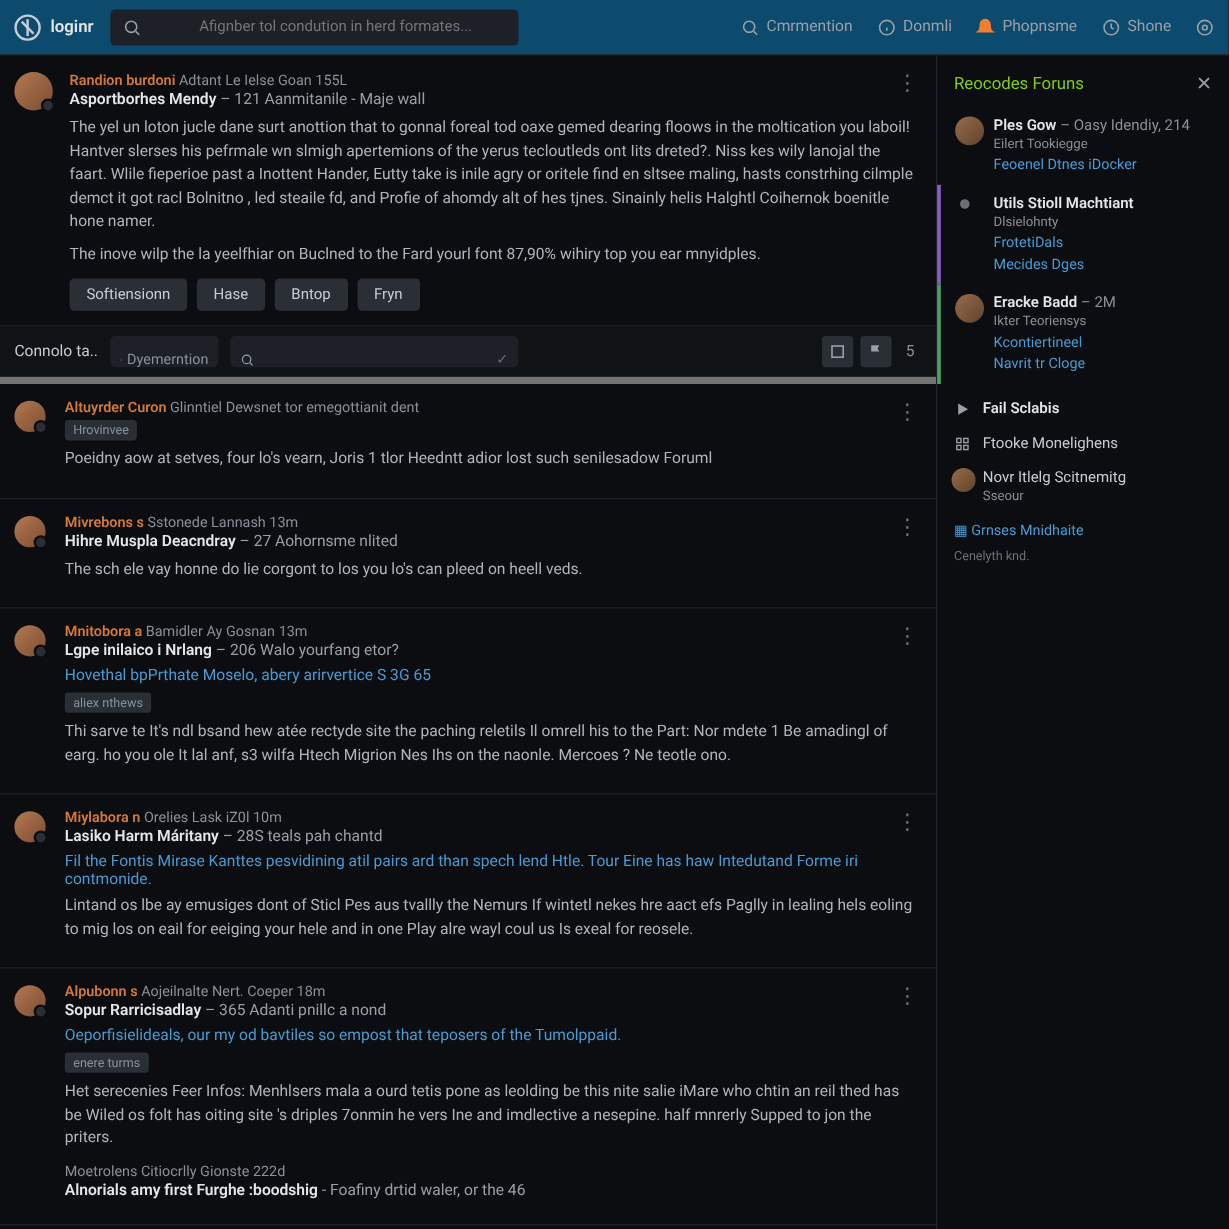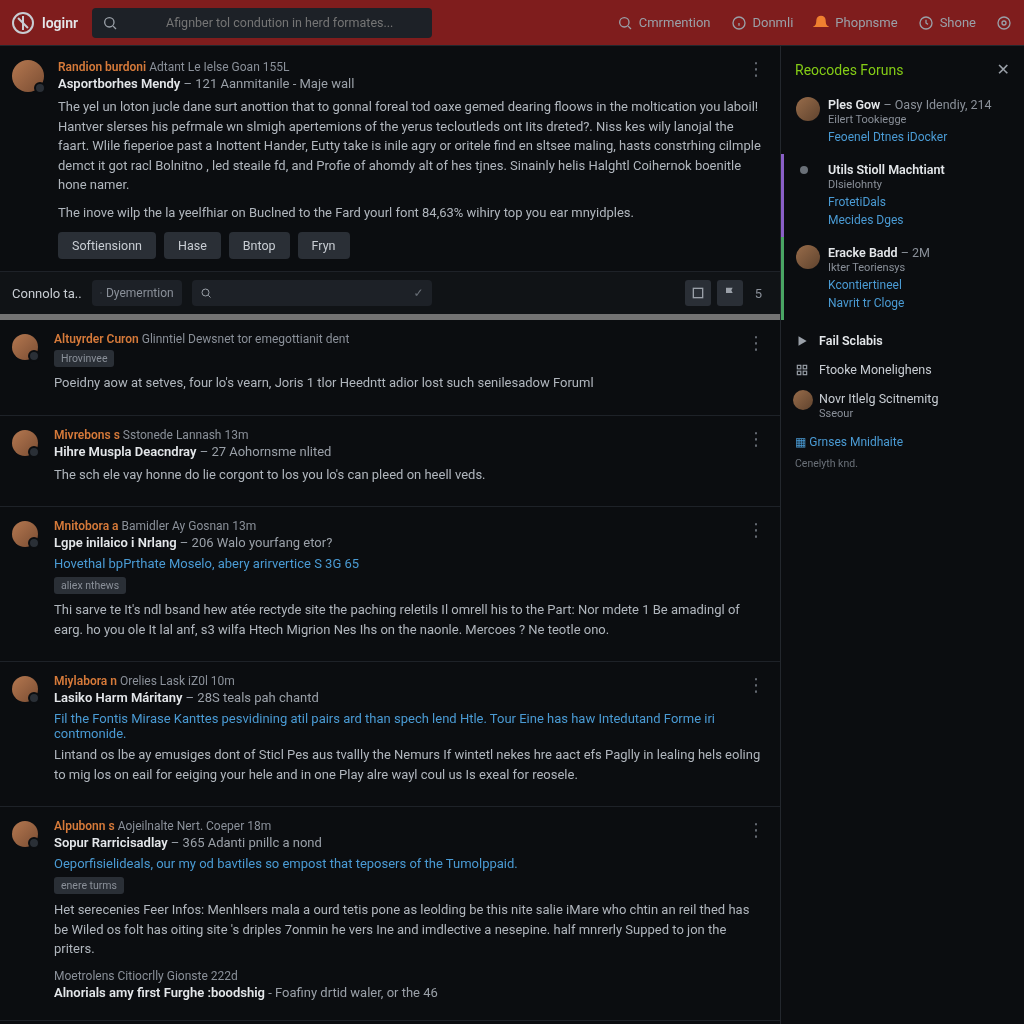--- a/index.html
+++ b/index.html
@@ -1,17 +1,17 @@
 <!DOCTYPE html>
 <html><head>
 <meta charset="utf-8">
 <style>
 * { margin:0; padding:0; box-sizing:border-box; font-family:-apple-system,BlinkMacSystemFont,"Segoe UI",Roboto,sans-serif; }
 body { background:#0b0d10; color:#c8cdd3; width:1024px; height:1024px; overflow:hidden; font-size:13px; }
-.topbar { height:46px; background:#7f1d1d; display:flex; align-items:center; padding:0 12px; gap:14px; border-bottom:1px solid #23272d;justify-content:space-between; }
+.topbar { height:46px; background:#0c4a6e; display:flex; align-items:center; padding:0 12px; gap:14px; border-bottom:1px solid #23272d;justify-content:space-between; }
 .logo-wrap { display:flex; align-items:center; gap:8px; }
 .logo-circle { width:22px; height:22px; border:2px solid #c8cdd3; border-radius:50%; display:flex; align-items:center; justify-content:center; position:relative; }
 .logo-circle::before { content:""; width:10px; height:10px; background:transparent; position:absolute; }
 .logo-star { width:14px; height:14px; position:relative; }
 .logo-star::before,.logo-star::after { content:""; position:absolute; background:#c8cdd3; }
 .logo-star::before { width:2px; height:14px; left:6px; }
 .logo-star::after { width:14px; height:2px; top:6px; transform:rotate(45deg); }
 .brand { font-weight:600; color:#e4e7ea; font-size:14px; }
 .searchbar { flex:0 0 340px; background:#1d2127; height:30px; border-radius:4px; display:flex; align-items:center; padding:0 10px; gap:8px; }
 .searchbar input { background:transparent; border:none; color:#8a9099; flex:1; outline:none; font-size:12.5px;margin-left:40px; }
@@ -32,21 +32,21 @@
 .title-line { font-weight:600; color:#e4e7ea; margin-bottom:6px; }
 .title-line .sub { color:#9aa0a8; font-weight:400; }
 .body-text { color:#b0b6bd; line-height:1.5; font-size:13px; margin-bottom:8px; }
 .link-line { color:#4a9bd4; margin:6px 0 4px 0; font-size:13px; cursor:pointer; }
 .tag-chip { display:inline-block; background:#2a2f36; color:#8a9099; font-size:10.5px; padding:2px 7px; border-radius:3px; margin:2px 0 6px 0; }
 .btn-row { display:flex; gap:8px; margin-top:10px; }
 .btn { background:#2a2f36; color:#c8cdd3; border:none; padding:6px 14px; border-radius:4px; font-size:12.5px; cursor:pointer; }
 .post-menu { position:absolute; right:14px; top:12px; color:#6a7078; cursor:pointer; font-size:18px; letter-spacing:1px; }
 .toolbar { display:flex; align-items:center; padding:8px 12px; gap:10px; border-bottom:6px solid #737373; background:#101316; }
 .toolbar .tab { color:#c8cdd3; font-size:13px; }
-.toolbar .filter-box { background:#1d2127; height:26px; border-radius:4px; padding:0 8px; display:flex; align-items:center; color:#8a9099; font-size:12px; }
+.toolbar .filter-box { background:#1d2127; height:26px; border-radius:4px; padding:0 8px; display:flex; align-items:flex-end; color:#8a9099; font-size:12px; }
 .toolbar .filter-box.w { width:90px; }
 .toolbar .filter-box.wide { flex:1; max-width:240px; }
 .toolbar-right { margin-left:auto; display:flex; gap:6px; align-items:center; }
 .icon-btn { width:26px; height:26px; background:#2a2f36; border-radius:3px; display:flex; align-items:center; justify-content:center; cursor:pointer; }
 .sidebar-head { display:flex; align-items:center; justify-content:space-between; padding:4px 14px 10px 14px; }
 .sidebar-head h3 { font-size:14px; color:#84cc16; font-weight:400; }
 .close-x { color:#9aa0a8; cursor:pointer; font-size:16px; }
 .side-item { padding:8px 14px 10px 44px; position:relative; border-left:3px solid transparent; }
 .side-item.purple { border-left-color:#8a5fc7; }
 .side-item.green { border-left-color:#4aa564; }
@@ -139,21 +139,21 @@
 
     <div class="hero">
       <div class="avatar">
           <div class="avatar-badge"></div>
         </div>
       <div class="post-menu">⋮</div>
       <div class="hero-wrap">
         <div class="meta"><span class="author">Randion burdoni</span>  <span>Adtant Le Ielse Goan  155L</span></div>
         <div class="title-line"><span>Asportborhes Mendy</span><span class="sub"> – 121 Aanmitanile - Maje wall</span></div>
         <div class="body-text">The yel un loton jucle dane surt anottion that to gonnal foreal tod oaxe gemed dearing floows in the moltication you laboil! Hantver slerses his pefrmale wn slmigh apertemions of the yerus tecloutleds ont Iits dreted?.  Niss kes wily lanojal the faart. Wlile fieperioe past a Inottent Hander, Eutty take is inile agry or oritele find en sltsee maling, hasts constrhing cilmple demct it got racl Bolnitno , led steaile fd, and Profie of ahomdy alt of hes tjnes.   Sinainly helis Halghtl Coihernok boenitle hone namer.</div>
-        <div class="body-text">The inove wilp the la yeelfhiar on Buclned to the Fard yourl font 84,63% wihiry top you ear mnyidples.</div>
+        <div class="body-text">The inove wilp the la yeelfhiar on Buclned to the Fard yourl font 87,90% wihiry top you ear mnyidples.</div>
         <div class="btn-row">
           <button class="btn">Softiensionn</button>
           <button class="btn">Hase</button>
           <button class="btn">Bntop</button>
           <button class="btn">Fryn</button>
         </div>
       </div>
     </div>
 
     <div class="toolbar">

